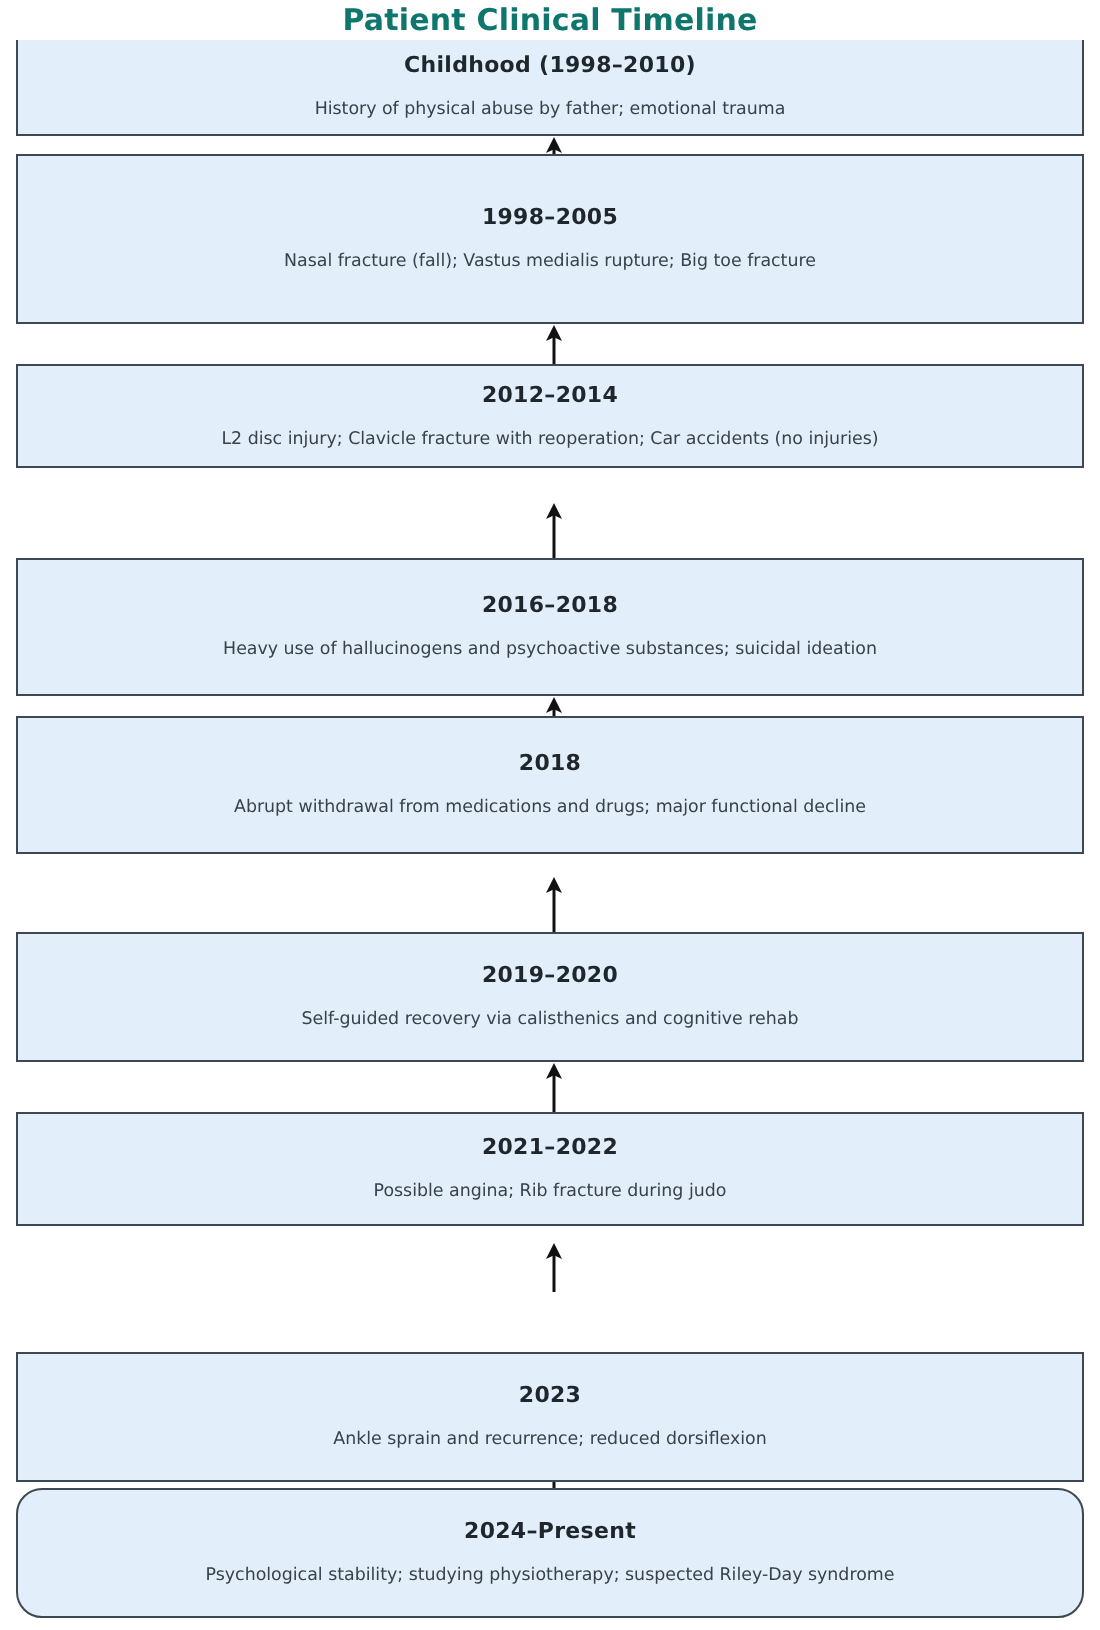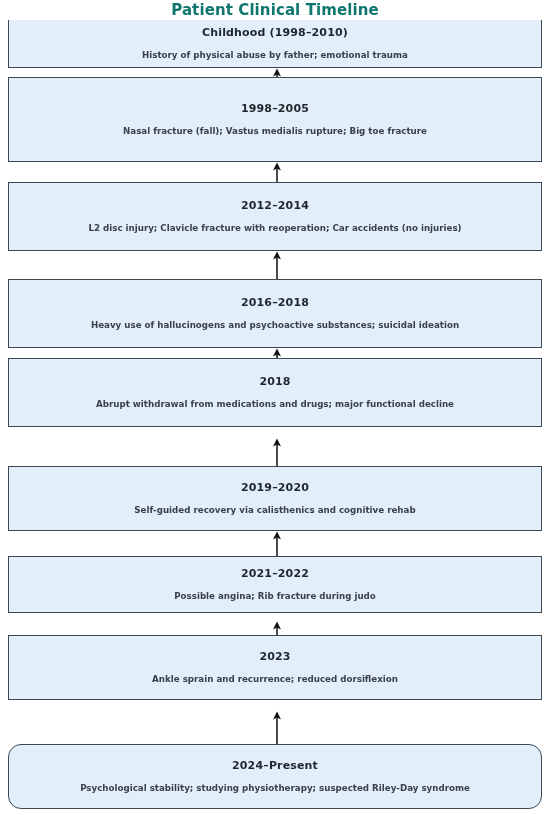--- a/index.html
+++ b/index.html
@@ -54,21 +54,21 @@
     font-size: 11px;
     font-weight: bold;
     color: #1f262c;
     text-align: left;
     letter-spacing: 0.15px;
     line-height: 1;
   }
 
   .event-detail {
     font-size: 8.7px;
-    font-weight: bold;
+    font-weight: normal;
     color: #3a4148;
     text-align: center;
     line-height: 1;
     margin-top: 13px;
   }
 
   
   .event-box.clipped {
     border-top: none;
   }
@@ -136,41 +136,41 @@
       </svg>
     </div>
     <div class="event-box clipped" style="top: 20px; height: 48px;">
       <div class="event-period">Childhood (1998–2010)</div>
       <div class="event-detail">History of physical abuse by father; emotional trauma</div>
     </div>
     <div class="event-box" style="top: 77px; height: 85px;">
       <div class="event-period">1998–2005</div>
       <div class="event-detail">Nasal fracture (fall); Vastus medialis rupture; Big toe fracture</div>
     </div>
-    <div class="event-box" style="top: 182px; height: 69px;">
+    <div class="event-box" style="top: 182px; height: 52px;">
       <div class="event-period">2012–2014</div>
       <div class="event-detail">L2 disc injury; Clavicle fracture with reoperation; Car accidents (no injuries)</div>
     </div>
     <div class="event-box" style="top: 279px; height: 69px;">
       <div class="event-period">2016–2018</div>
       <div class="event-detail">Heavy use of hallucinogens and psychoactive substances; suicidal ideation</div>
     </div>
     <div class="event-box" style="top: 358px; height: 69px;">
       <div class="event-period">2018</div>
       <div class="event-detail">Abrupt withdrawal from medications and drugs; major functional decline</div>
     </div>
     <div class="event-box" style="top: 466px; height: 65px;">
       <div class="event-period">2019–2020</div>
       <div class="event-detail">Self-guided recovery via calisthenics and cognitive rehab</div>
     </div>
     <div class="event-box" style="top: 556px; height: 57px;">
       <div class="event-period">2021–2022</div>
       <div class="event-detail">Possible angina; Rib fracture during judo</div>
     </div>
-    <div class="event-box" style="top: 635px; height: 65px;">
+    <div class="event-box" style="top: 676px; height: 65px;">
       <div class="event-period">2023</div>
       <div class="event-detail">Ankle sprain and recurrence; reduced dorsiflexion</div>
     </div>
     <div class="event-box" style="top: 744px; height: 65px; border-radius: 13px;">
       <div class="event-period">2024–Present</div>
       <div class="event-detail">Psychological stability; studying physiotherapy; suspected Riley-Day syndrome</div>
     </div>
   </div>
 
 </body></html>

